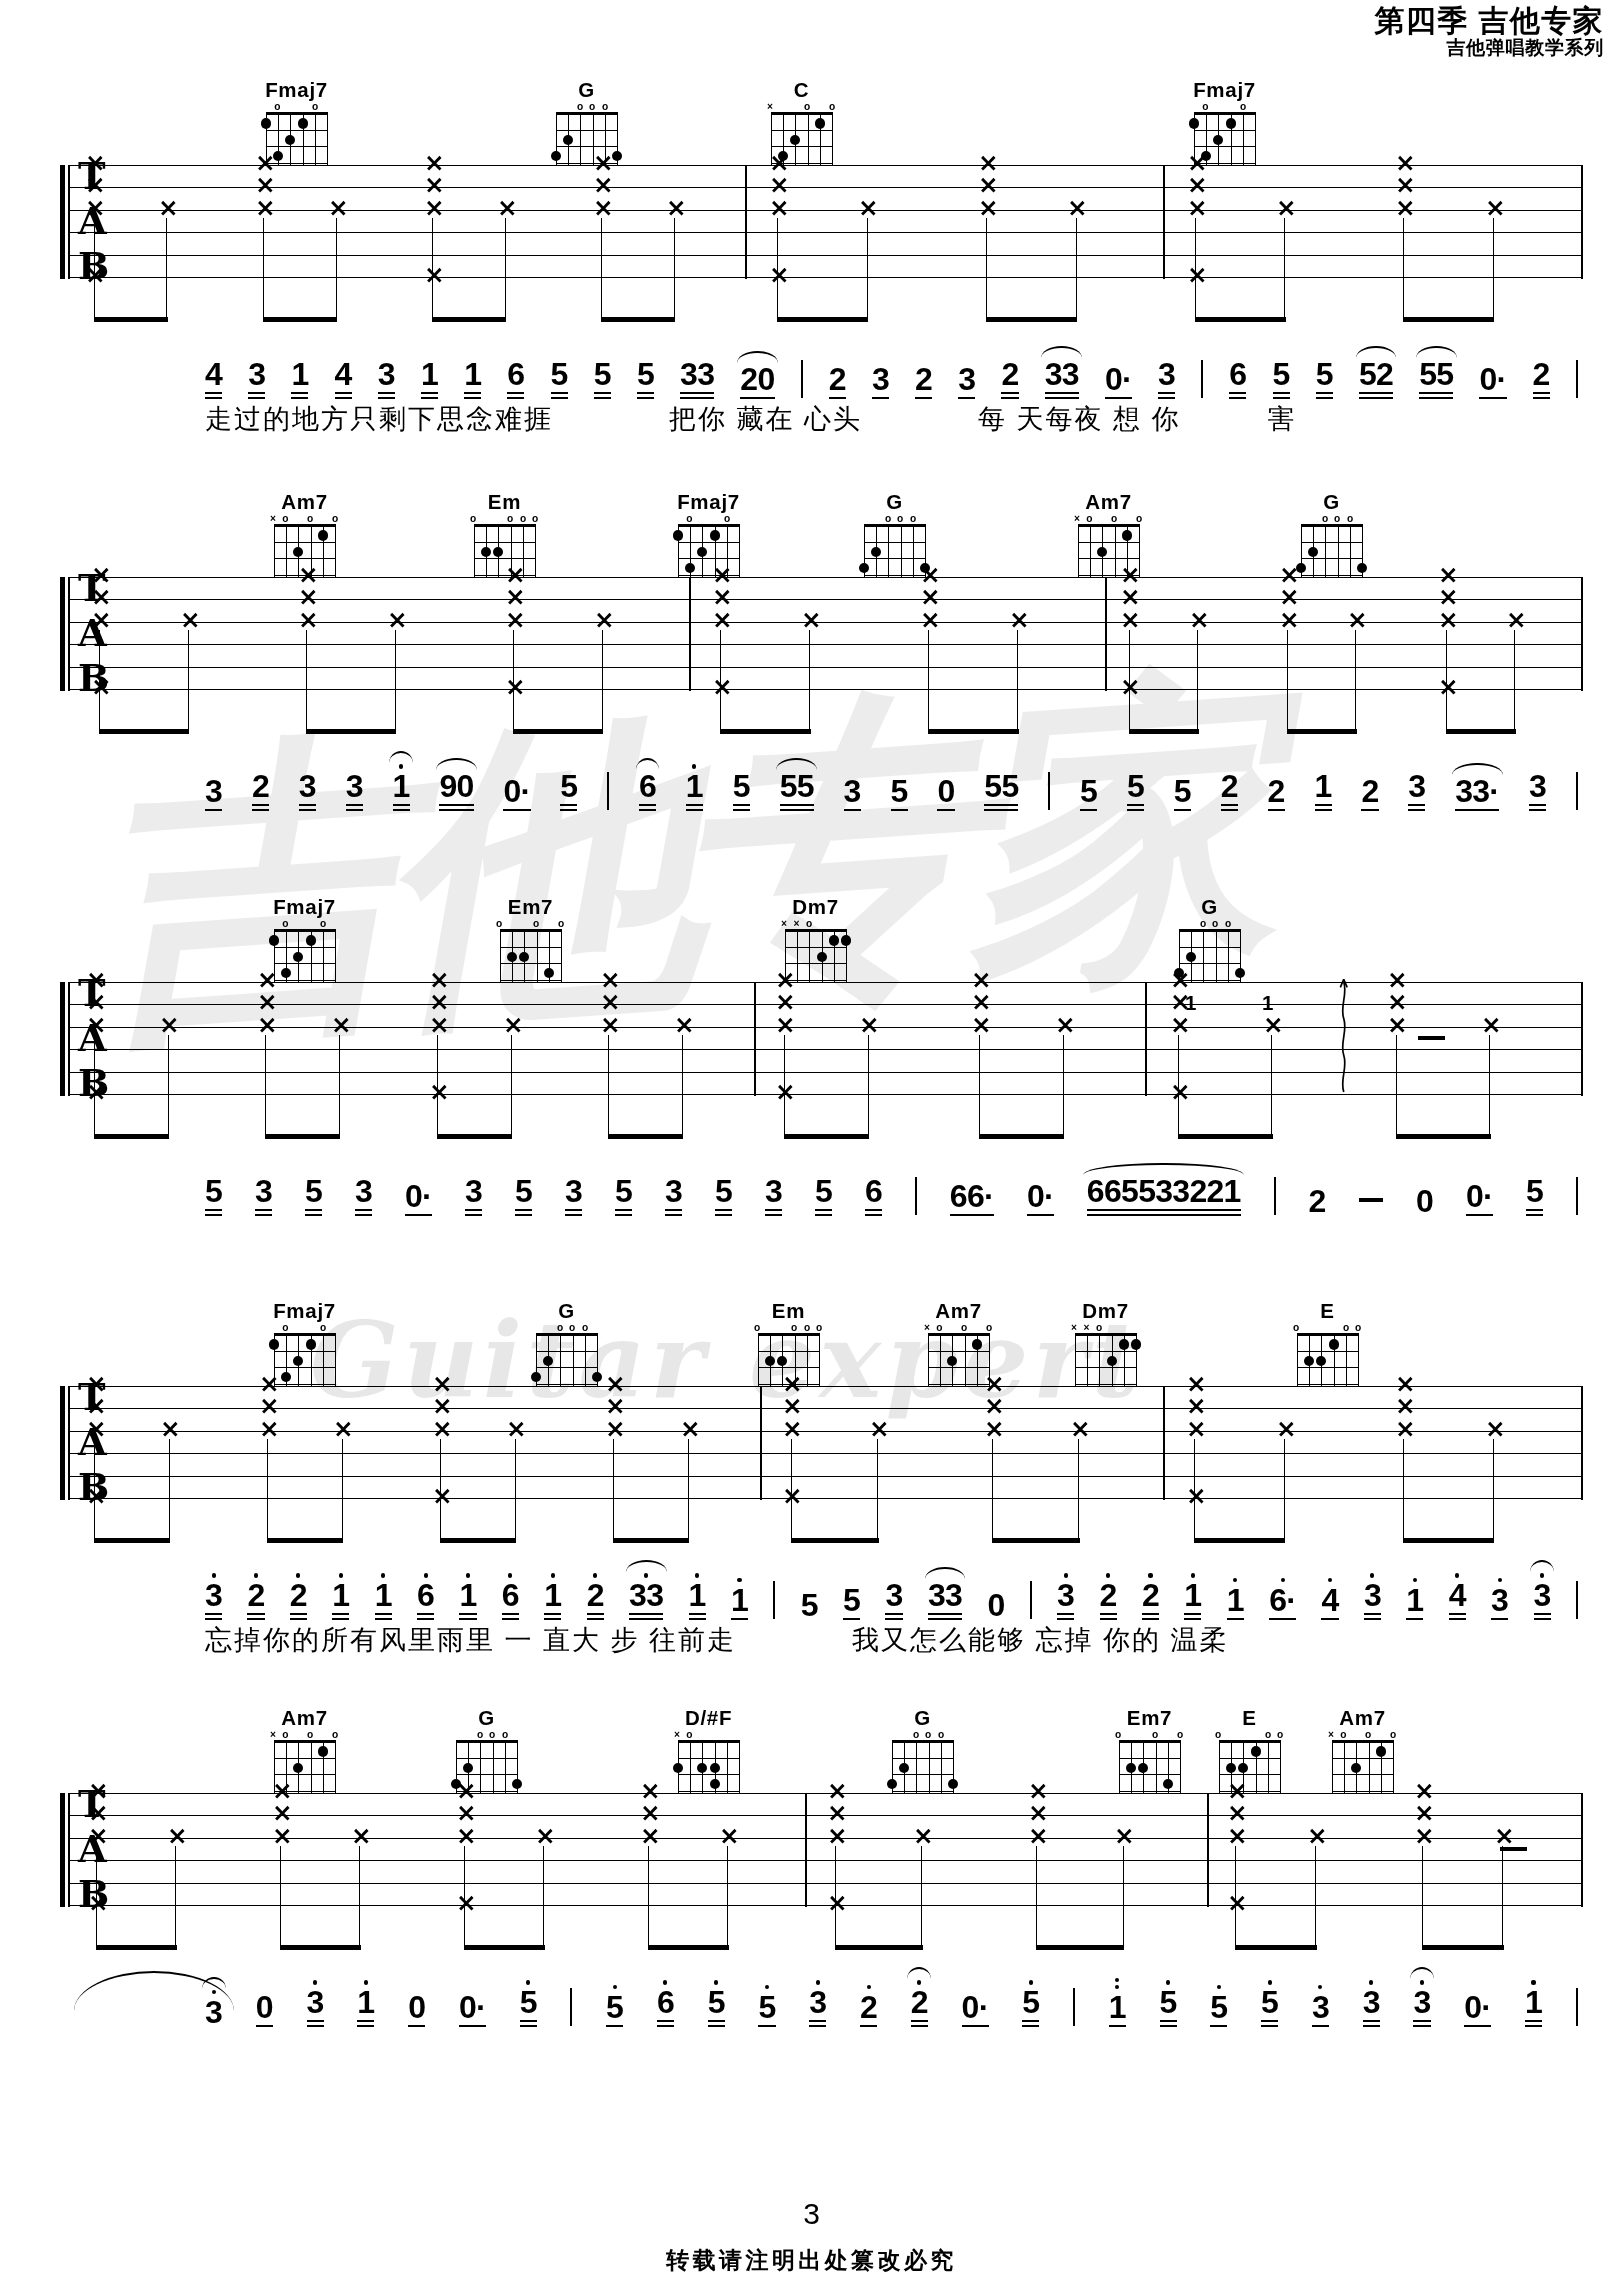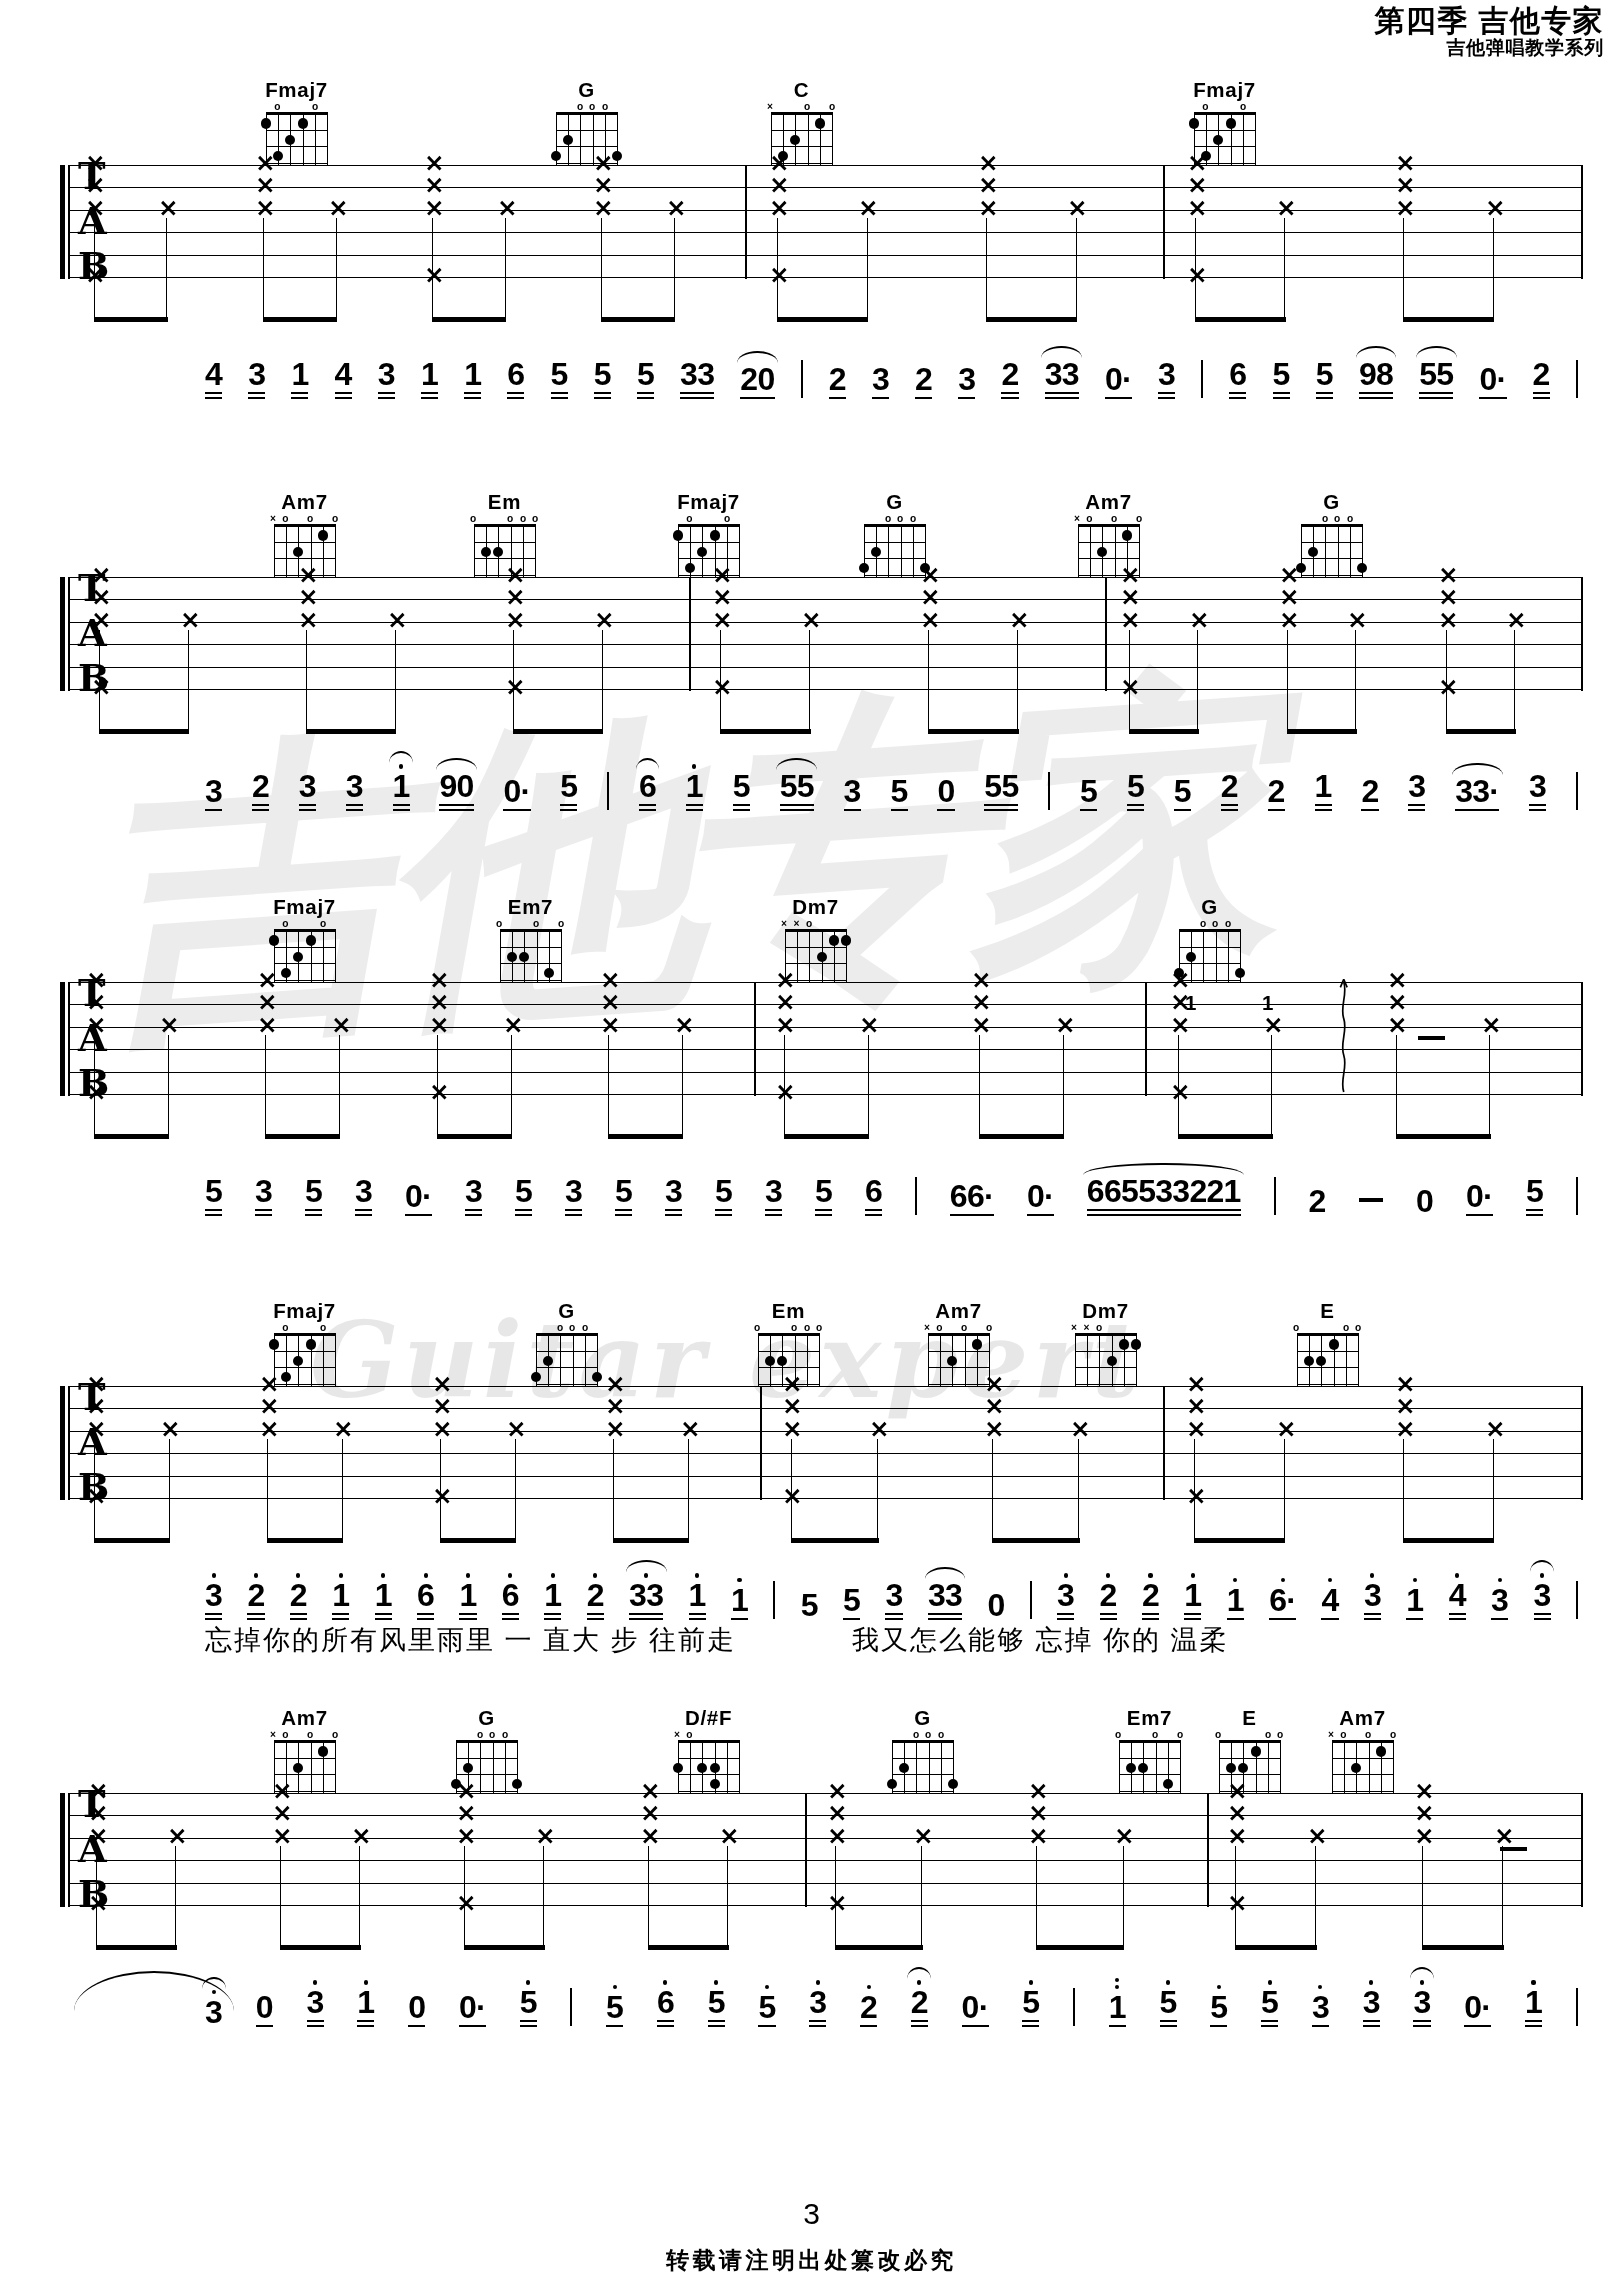--- a/index.html
+++ b/index.html
@@ -350,41 +350,42 @@
           <div class="ul"></div>
           <div class="ul"></div>
         </div>
         <div class="tk">
           <div class="nt">5</div>
           <div class="ul"></div>
           <div class="ul"></div>
         </div>
         <div class="tk">
           <div class="arc"></div>
-          <div class="nt">98</div>
+          <div class="nt">52</div>
           <div class="ul"></div>
           <div class="ul"></div>
         </div>
         <div class="tk">
           <div class="arc"></div>
           <div class="nt">55</div>
           <div class="ul"></div>
           <div class="ul"></div>
         </div>
         <div class="tk">
           <div class="nt">0·</div>
           <div class="ul"></div>
         </div>
         <div class="tk">
           <div class="nt">2</div>
           <div class="ul"></div>
           <div class="ul"></div>
         </div>
         <div class="nbar"></div>
       </div>
+      <div class="lyrics">走过的地方只剩下思念难捱　　　　把你 藏在 心头　　　　每 天每夜 想 你　　　害</div>
     </div>
     <div class="system" style="top: 490px;">
       <div class="chord" style="left: 273px;">
         <div class="chord-name">Am7</div>
         <div class="chord-markers">
           <span style="left: 0px;">×</span>
           <span style="left: 12.4px;">o</span>
           <span style="left: 37px;">o</span>
           <span style="left: 62px;">o</span>
         </div>

